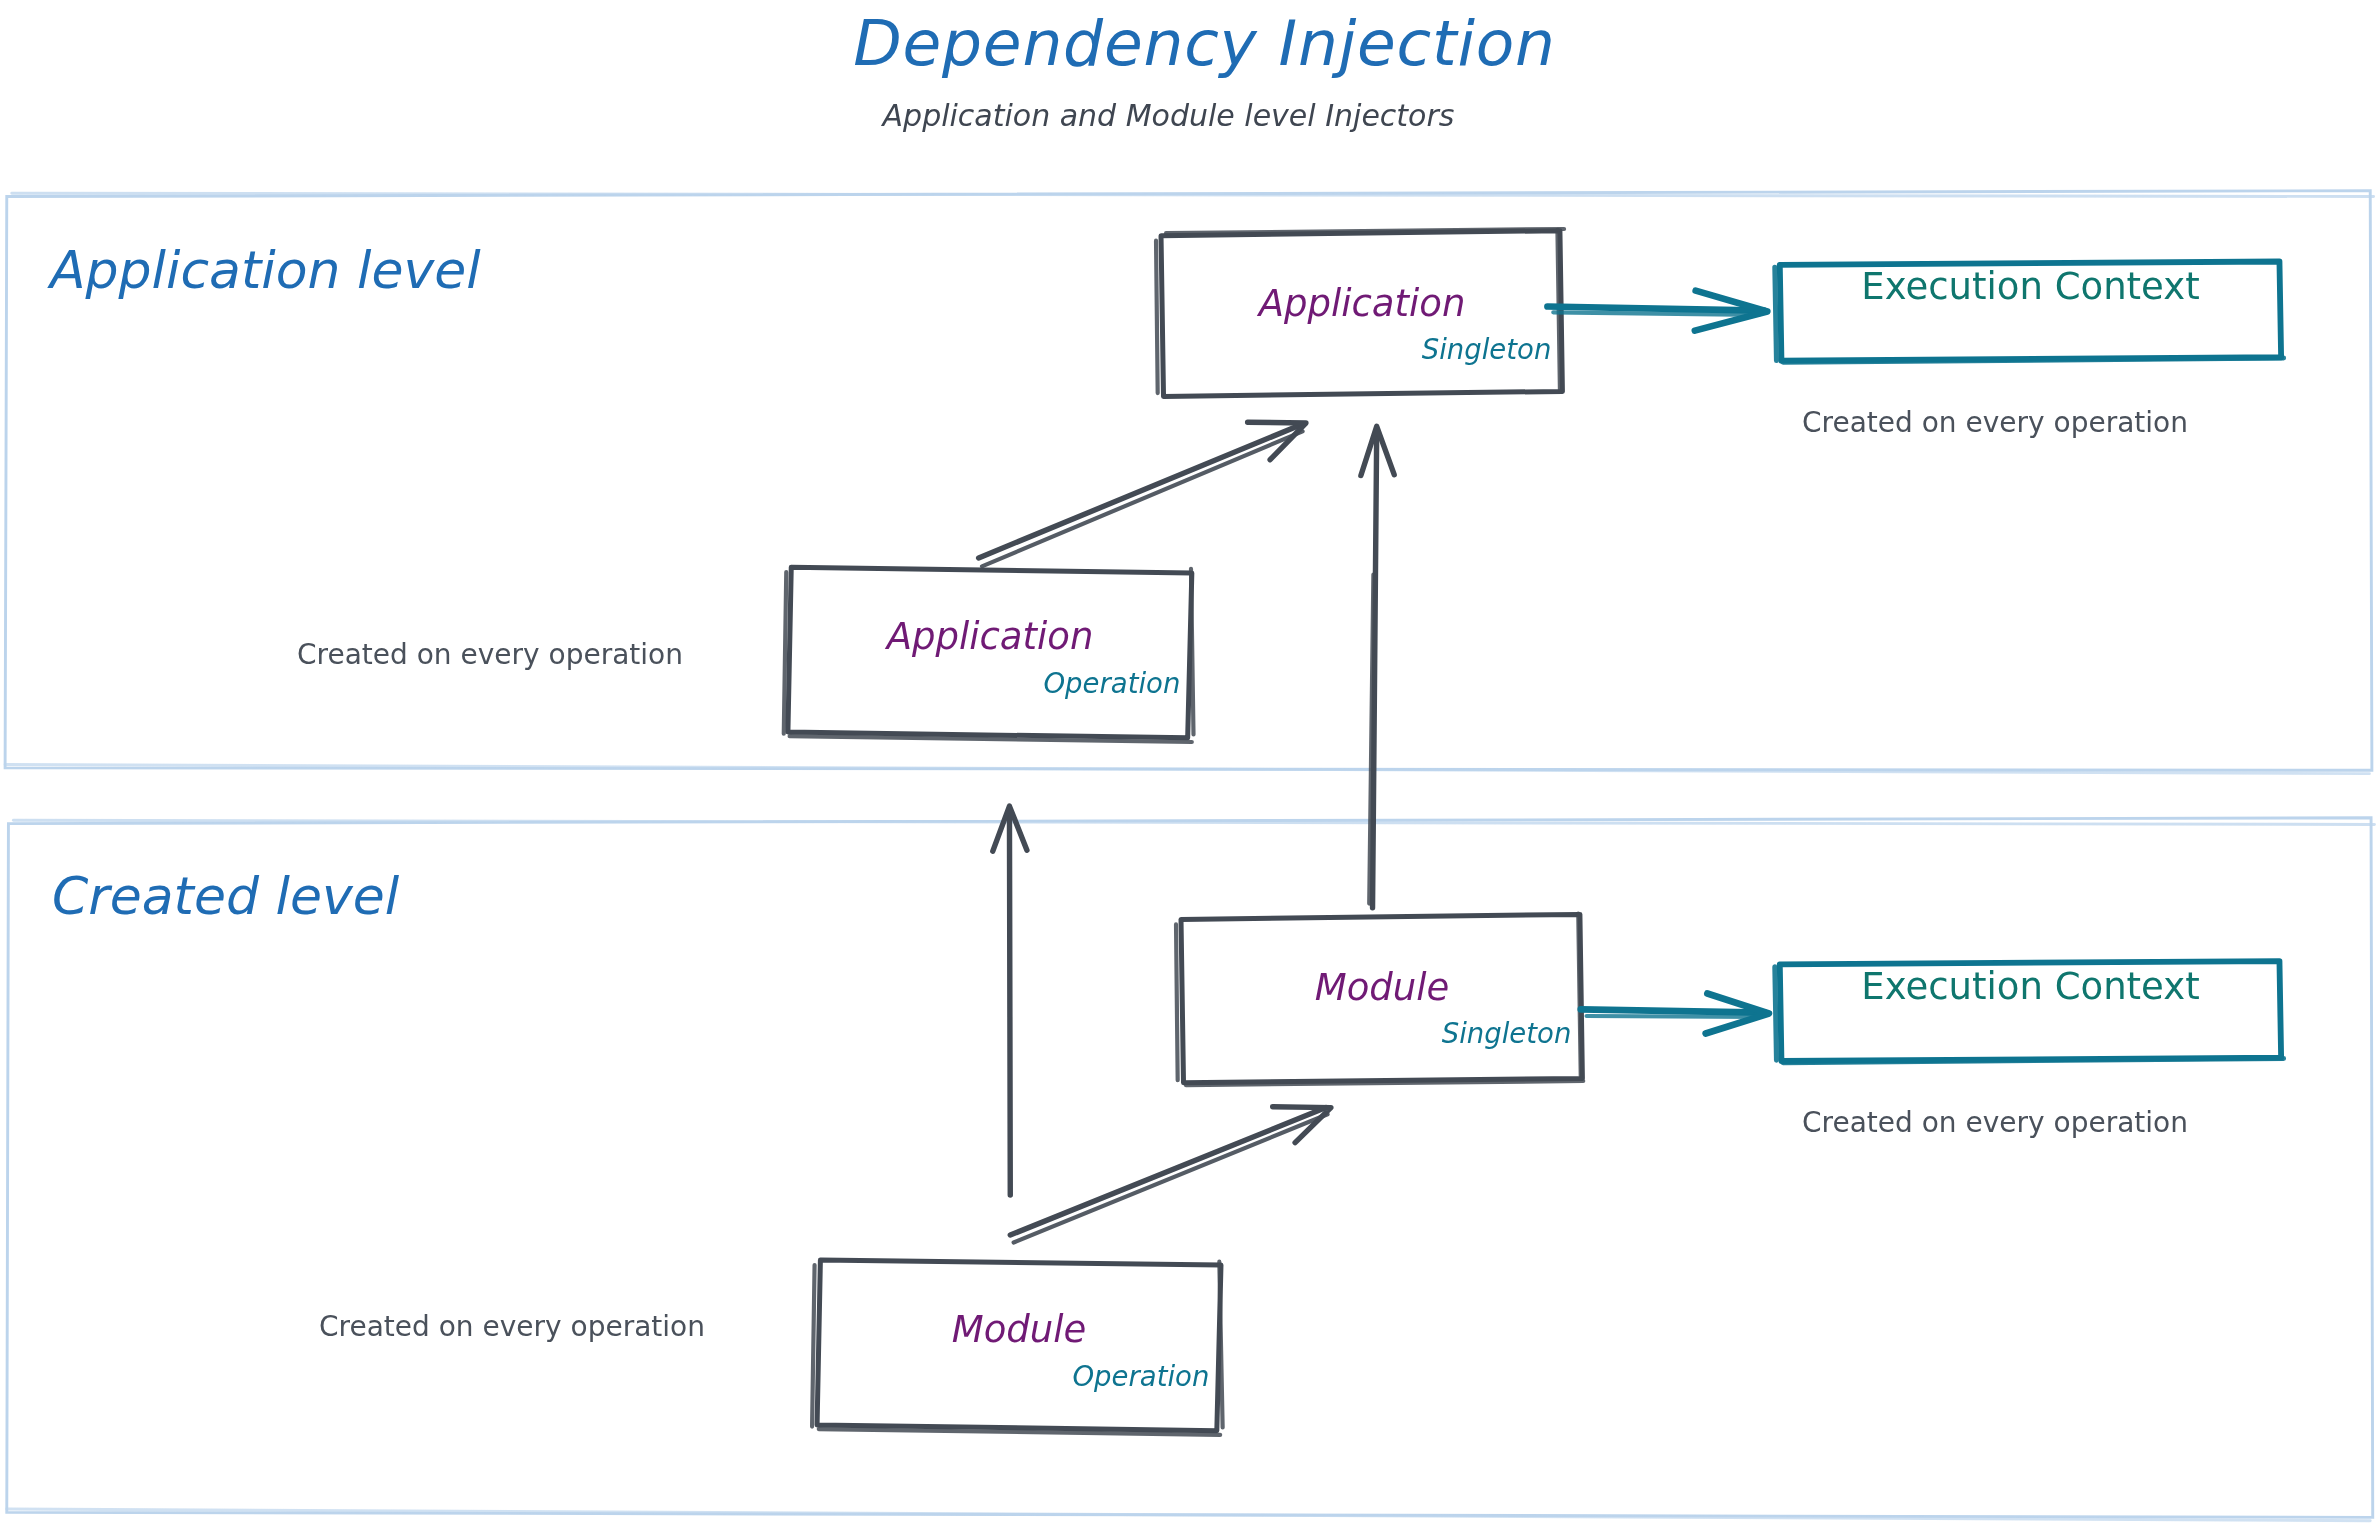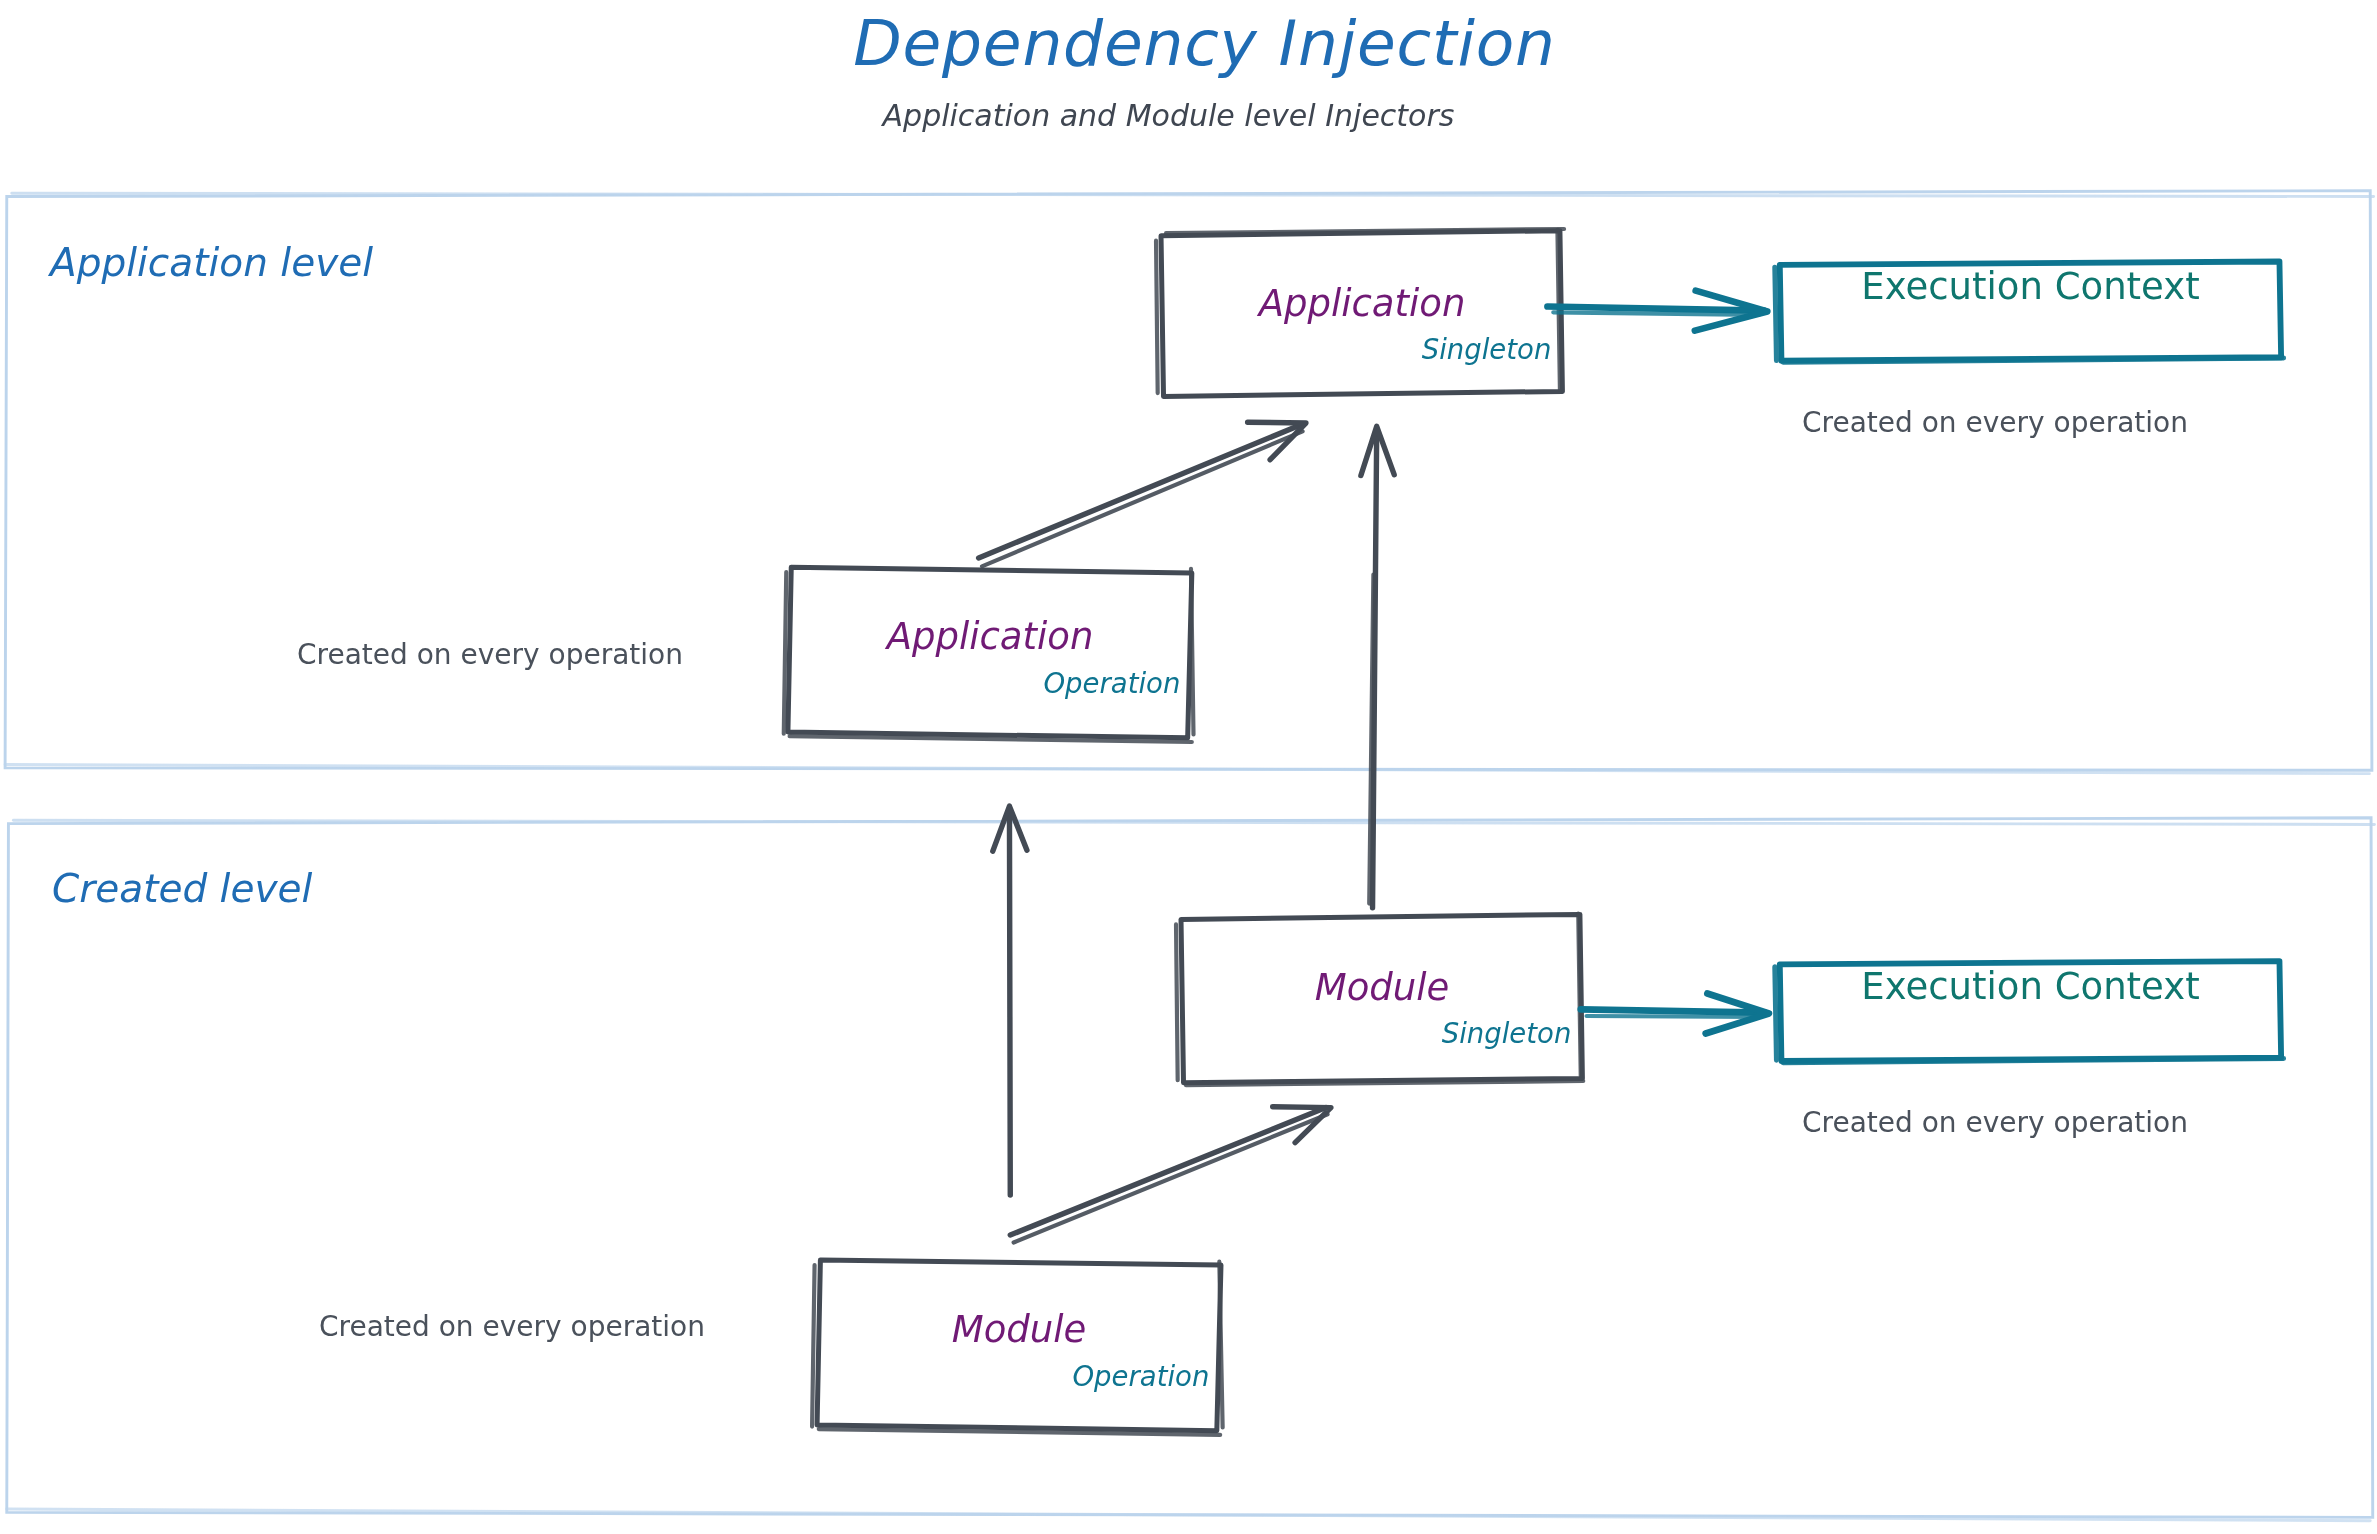--- a/index.html
+++ b/index.html
@@ -45,21 +45,21 @@
   .subtitle {
     left: 0;
     top: 98px;
     width: 2337px;
     text-align: center;
     font-size: 30px;
     color: #3f4651;
     font-style: italic;
   }
   .lane-label {
-    font-size: 39px;
+    font-size: 52px;
     color: #1f6cb4;
     font-style: italic;
   }
   .node-title {
     font-size: 37px;
     color: #701a75;
     font-style: italic;
   }
   .node-scope {
     font-size: 27.5px;

